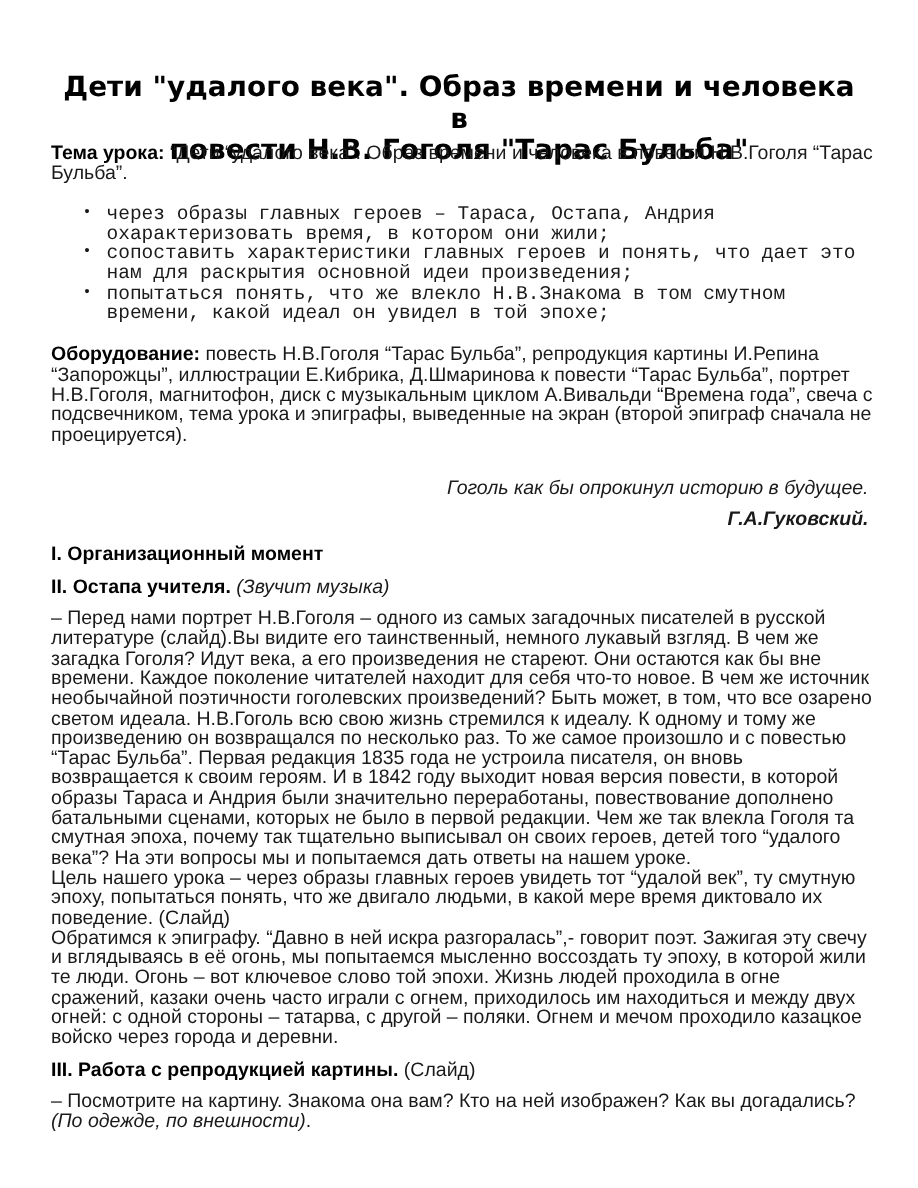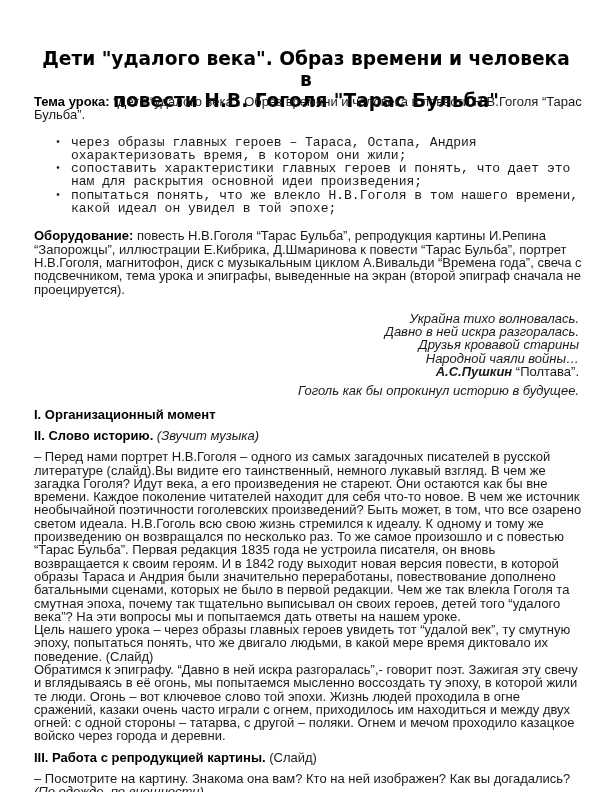--- a/index.html
+++ b/index.html
@@ -43,52 +43,44 @@
   <div class="body">
 
     <p>
       <span class="b">Тема урока:</span><span> “Дети “удалого века”. Образ времени и человека в повести Н.В.Гоголя “Тарас Бульба”.</span>
     </p>
     <div class="gap"></div>
 
     <ul class="goals">
       <li>через образы главных героев – Тараса, Остапа, Андрия охарактеризовать время, в котором они жили;</li>
       <li>сопоставить характеристики главных героев и понять, что дает это нам для раскрытия основной идеи произведения;</li>
-      <li>попытаться понять, что же влекло Н.В.Гоголя в том нашего времени, какой идеал он увидел в той эпохе;</li>
+      <li>попытаться понять, что же влекло Н.В.Знакома в том смутном времени, какой идеал он увидел в той эпохе;</li>
     </ul>
     <div class="gap" style="height:14px"></div>
 
     <p>
       <span class="b">Оборудование:</span><span> повесть Н.В.Гоголя “Тарас Бульба”, репродукция картины И.Репина “Запорожцы”, иллюстрации Е.Кибрика, Д.Шмаринова к повести “Тарас Бульба”, портрет Н.В.Гоголя, магнитофон, диск с музыкальным циклом А.Вивальди “Времена года”, свеча с подсвечником, тема урока и эпиграфы, выведенные на экран (второй эпиграф сначала не проецируется).</span>
     </p>
     <div class="gap"></div>
 
     <div class="gap"></div>
 
-    <div>
-      <p class="epi">Украйна тихо волновалась.</p>
-      <p class="epi">Давно в ней искра разгоралась.</p>
-      <p class="epi">Друзья кровавой старины</p>
-      <p class="epi">Народной чаяли войны…</p>
-      <p class="epi-author">
-        <span>А.С.Пушкин</span><span class="plain"> “Полтава”.</span>
-      </p>
-    </div>
     <div class="gap" style="height:6px"></div>
 
     <div>
       <p class="epi">Гоголь как бы опрокинул историю в будущее.</p>
+      <p class="epi-author" style="margin-top:8px">Г.А.Гуковский.</p>
     </div>
     <div class="gap" style="height:10px"></div>
 
     <p class="b">I. Организационный момент</p>
     <div class="gap"></div>
 
     <p>
-      <span class="b">II. Слово историю.</span><span class="i"> (Звучит музыка)</span>
+      <span class="b">II. Остапа учителя.</span><span class="i"> (Звучит музыка)</span>
     </p>
     <div class="gap"></div>
 
     <p>– Перед нами портрет Н.В.Гоголя – одного из самых загадочных писателей в русской литературе (слайд).Вы видите его таинственный, немного лукавый взгляд. В чем же загадка Гоголя? Идут века, а его произведения не стареют. Они остаются как бы вне времени. Каждое поколение читателей находит для себя что-то новое. В чем же источник необычайной поэтичности гоголевских произведений? Быть может, в том, что все озарено светом идеала. Н.В.Гоголь всю свою жизнь стремился к идеалу. К одному и тому же произведению он возвращался по несколько раз. То же самое произошло и с повестью “Тарас Бульба”. Первая редакция 1835 года не устроила писателя, он вновь возвращается к своим героям. И в 1842 году выходит новая версия повести, в которой образы Тараса и Андрия были значительно переработаны, повествование дополнено батальными сценами, которых не было в первой редакции. Чем же так влекла Гоголя та смутная эпоха, почему так тщательно выписывал он своих героев, детей того “удалого века”? На эти вопросы мы и попытаемся дать ответы на нашем уроке.</p>
     <p>Цель нашего урока – через образы главных героев увидеть тот “удалой век”, ту смутную эпоху, попытаться понять, что же двигало людьми, в какой мере время диктовало их поведение. (Слайд)</p>
     <p>Обратимся к эпиграфу. “Давно в ней искра разгоралась”,- говорит поэт. Зажигая эту свечу и вглядываясь в её огонь, мы попытаемся мысленно воссоздать ту эпоху, в которой жили те люди. Огонь – вот ключевое слово той эпохи. Жизнь людей проходила в огне сражений, казаки очень часто играли с огнем, приходилось им находиться и между двух огней: с одной стороны – татарва, с другой – поляки. Огнем и мечом проходило казацкое войско через города и деревни.</p>
     <div class="gap"></div>
 
     <p>
       <span class="b">III. Работа с репродукцией картины.</span><span> (Слайд)</span>

